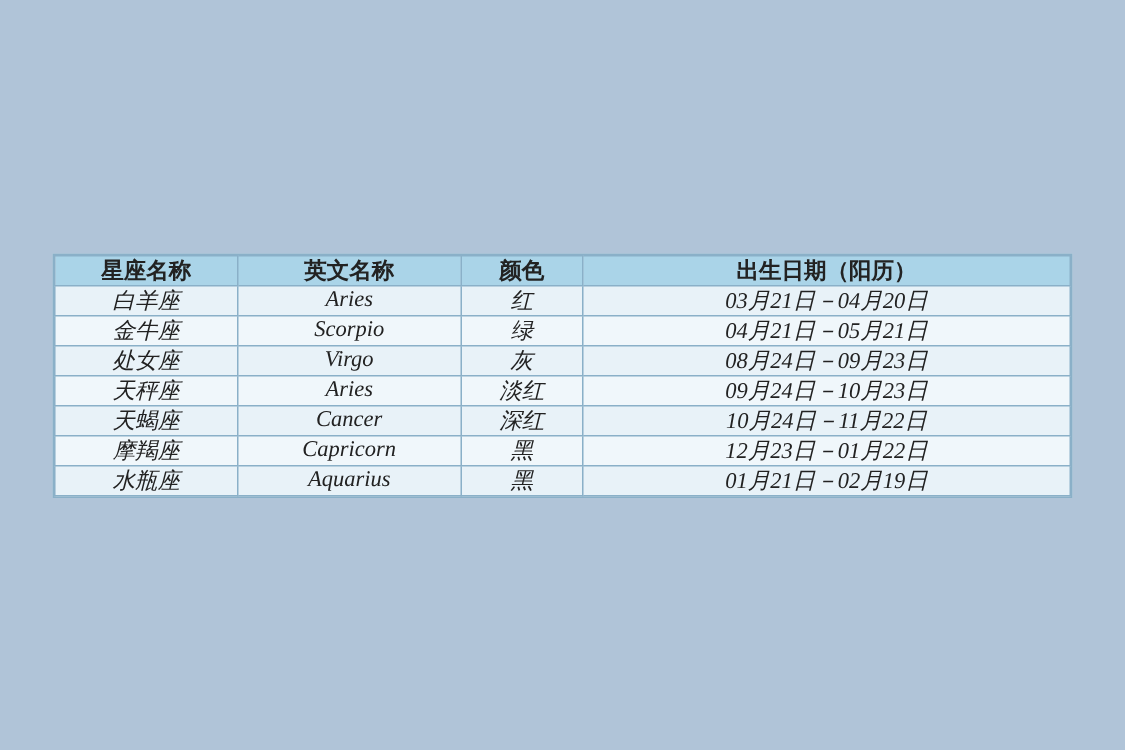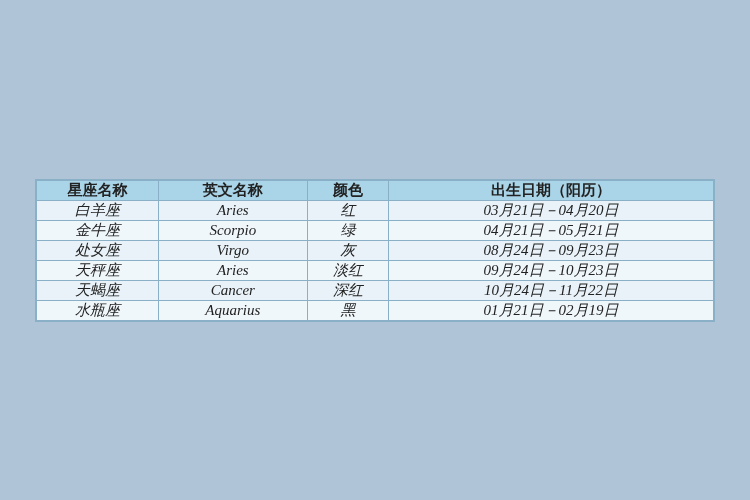--- a/index.html
+++ b/index.html
@@ -83,20 +83,26 @@
           <td>淡红</td>
           <td>09月24日－10月23日</td>
         </tr>
         <tr>
           <td>天蝎座</td>
           <td>Cancer</td>
           <td>深红</td>
           <td>10月24日－11月22日</td>
         </tr>
         <tr>
+          <td>摩羯座</td>
+          <td>Capricorn</td>
+          <td>黑</td>
+          <td>12月23日－01月22日</td>
+        </tr>
+        <tr>
           <td>水瓶座</td>
           <td>Aquarius</td>
           <td>黑</td>
           <td>01月21日－02月19日</td>
         </tr>
       </tbody>
   </table>
 </div>
 
 </body></html>

